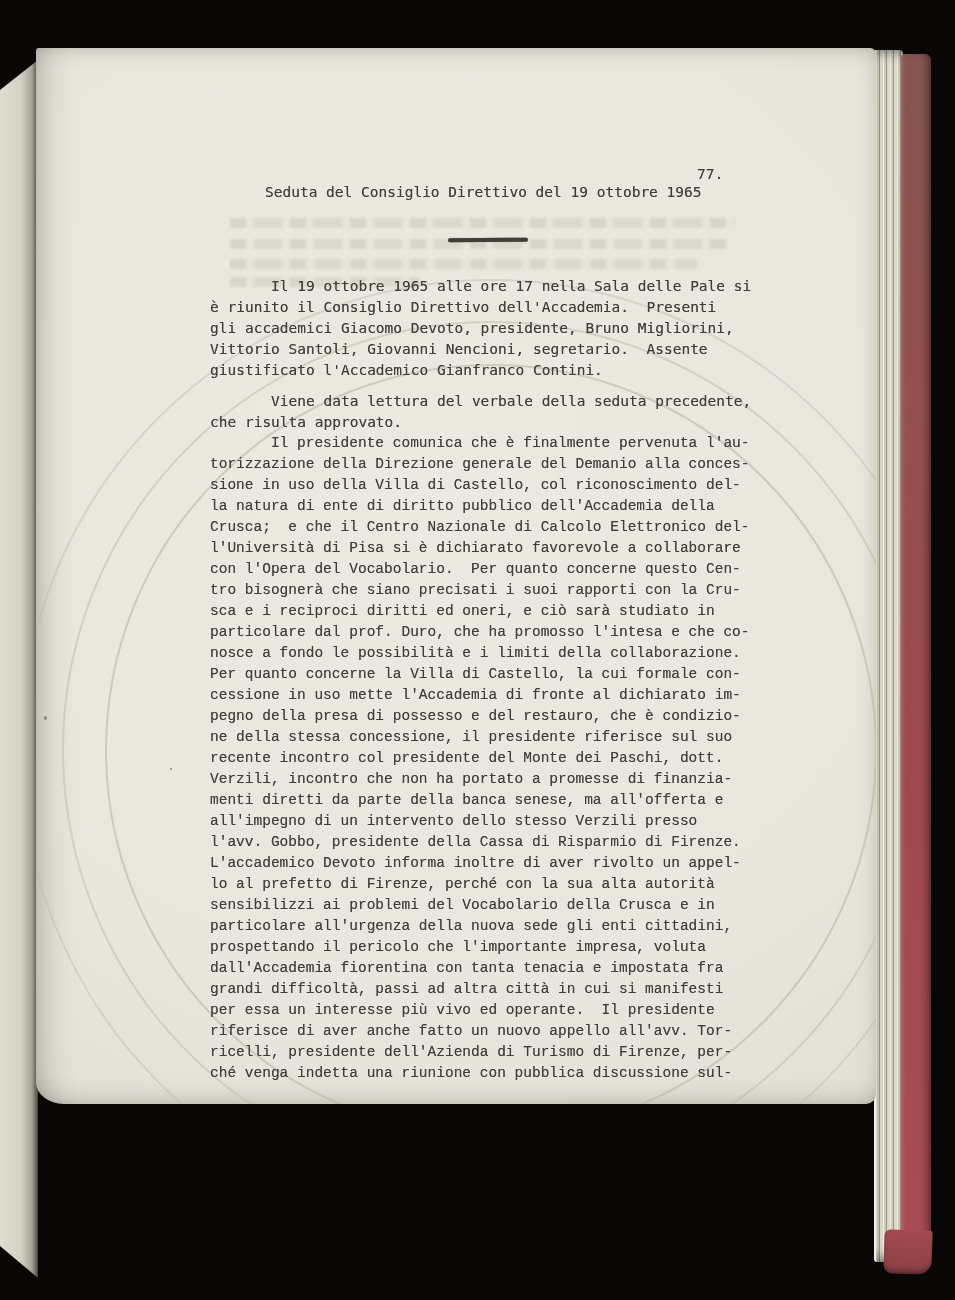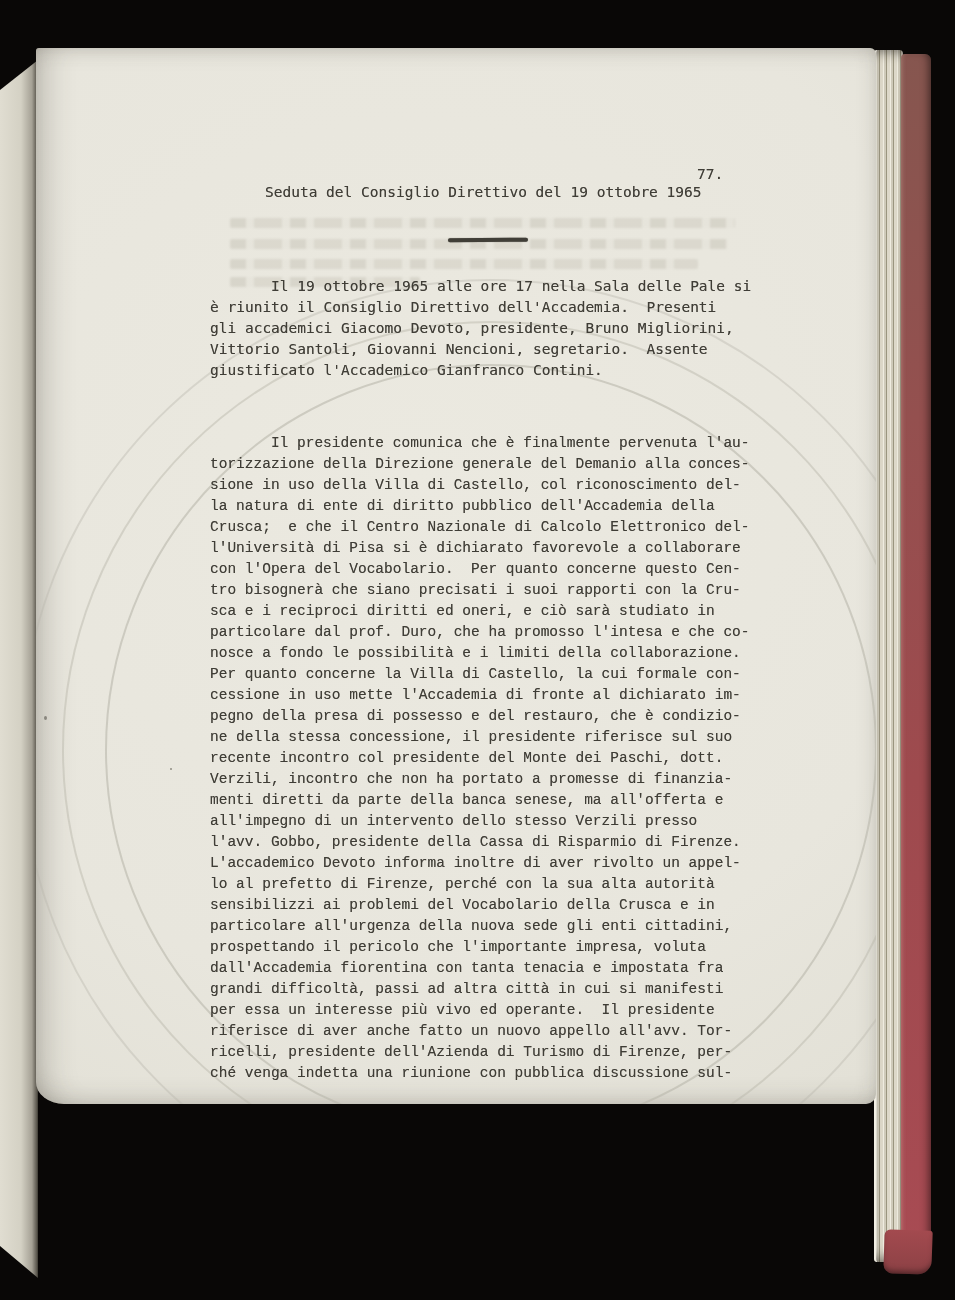--- a/index.html
+++ b/index.html
@@ -124,20 +124,22 @@
     <div class="txt doc-title">Seduta del Consiglio Direttivo del 19 ottobre 1965</div>
 
     <div class="title-rule"></div>
 
     <div class="txt para p1">       Il 19 ottobre 1965 alle ore 17 nella Sala delle Pale si
 è riunito il Consiglio Direttivo dell'Accademia.  Presenti
 gli accademici Giacomo Devoto, presidente, Bruno Migliorini,
 Vittorio Santoli, Giovanni Nencioni, segretario.  Assente
 giustificato l'Accademico Gianfranco Contini.</div>
 
+    <div class="txt para p2">       Viene data lettura del verbale della seduta precedente,
+che risulta approvato.</div>
 
     <div class="txt para p3">       Il presidente comunica che è finalmente pervenuta l'au-
 torizzazione della Direzione generale del Demanio alla conces-
 sione in uso della Villa di Castello, col riconoscimento del-
 la natura di ente di diritto pubblico dell'Accademia della
 Crusca;  e che il Centro Nazionale di Calcolo Elettronico del-
 l'Università di Pisa si è dichiarato favorevole a collaborare
 con l'Opera del Vocabolario.  Per quanto concerne questo Cen-
 tro bisognerà che siano precisati i suoi rapporti con la Cru-
 sca e i reciproci diritti ed oneri, e ciò sarà studiato in

